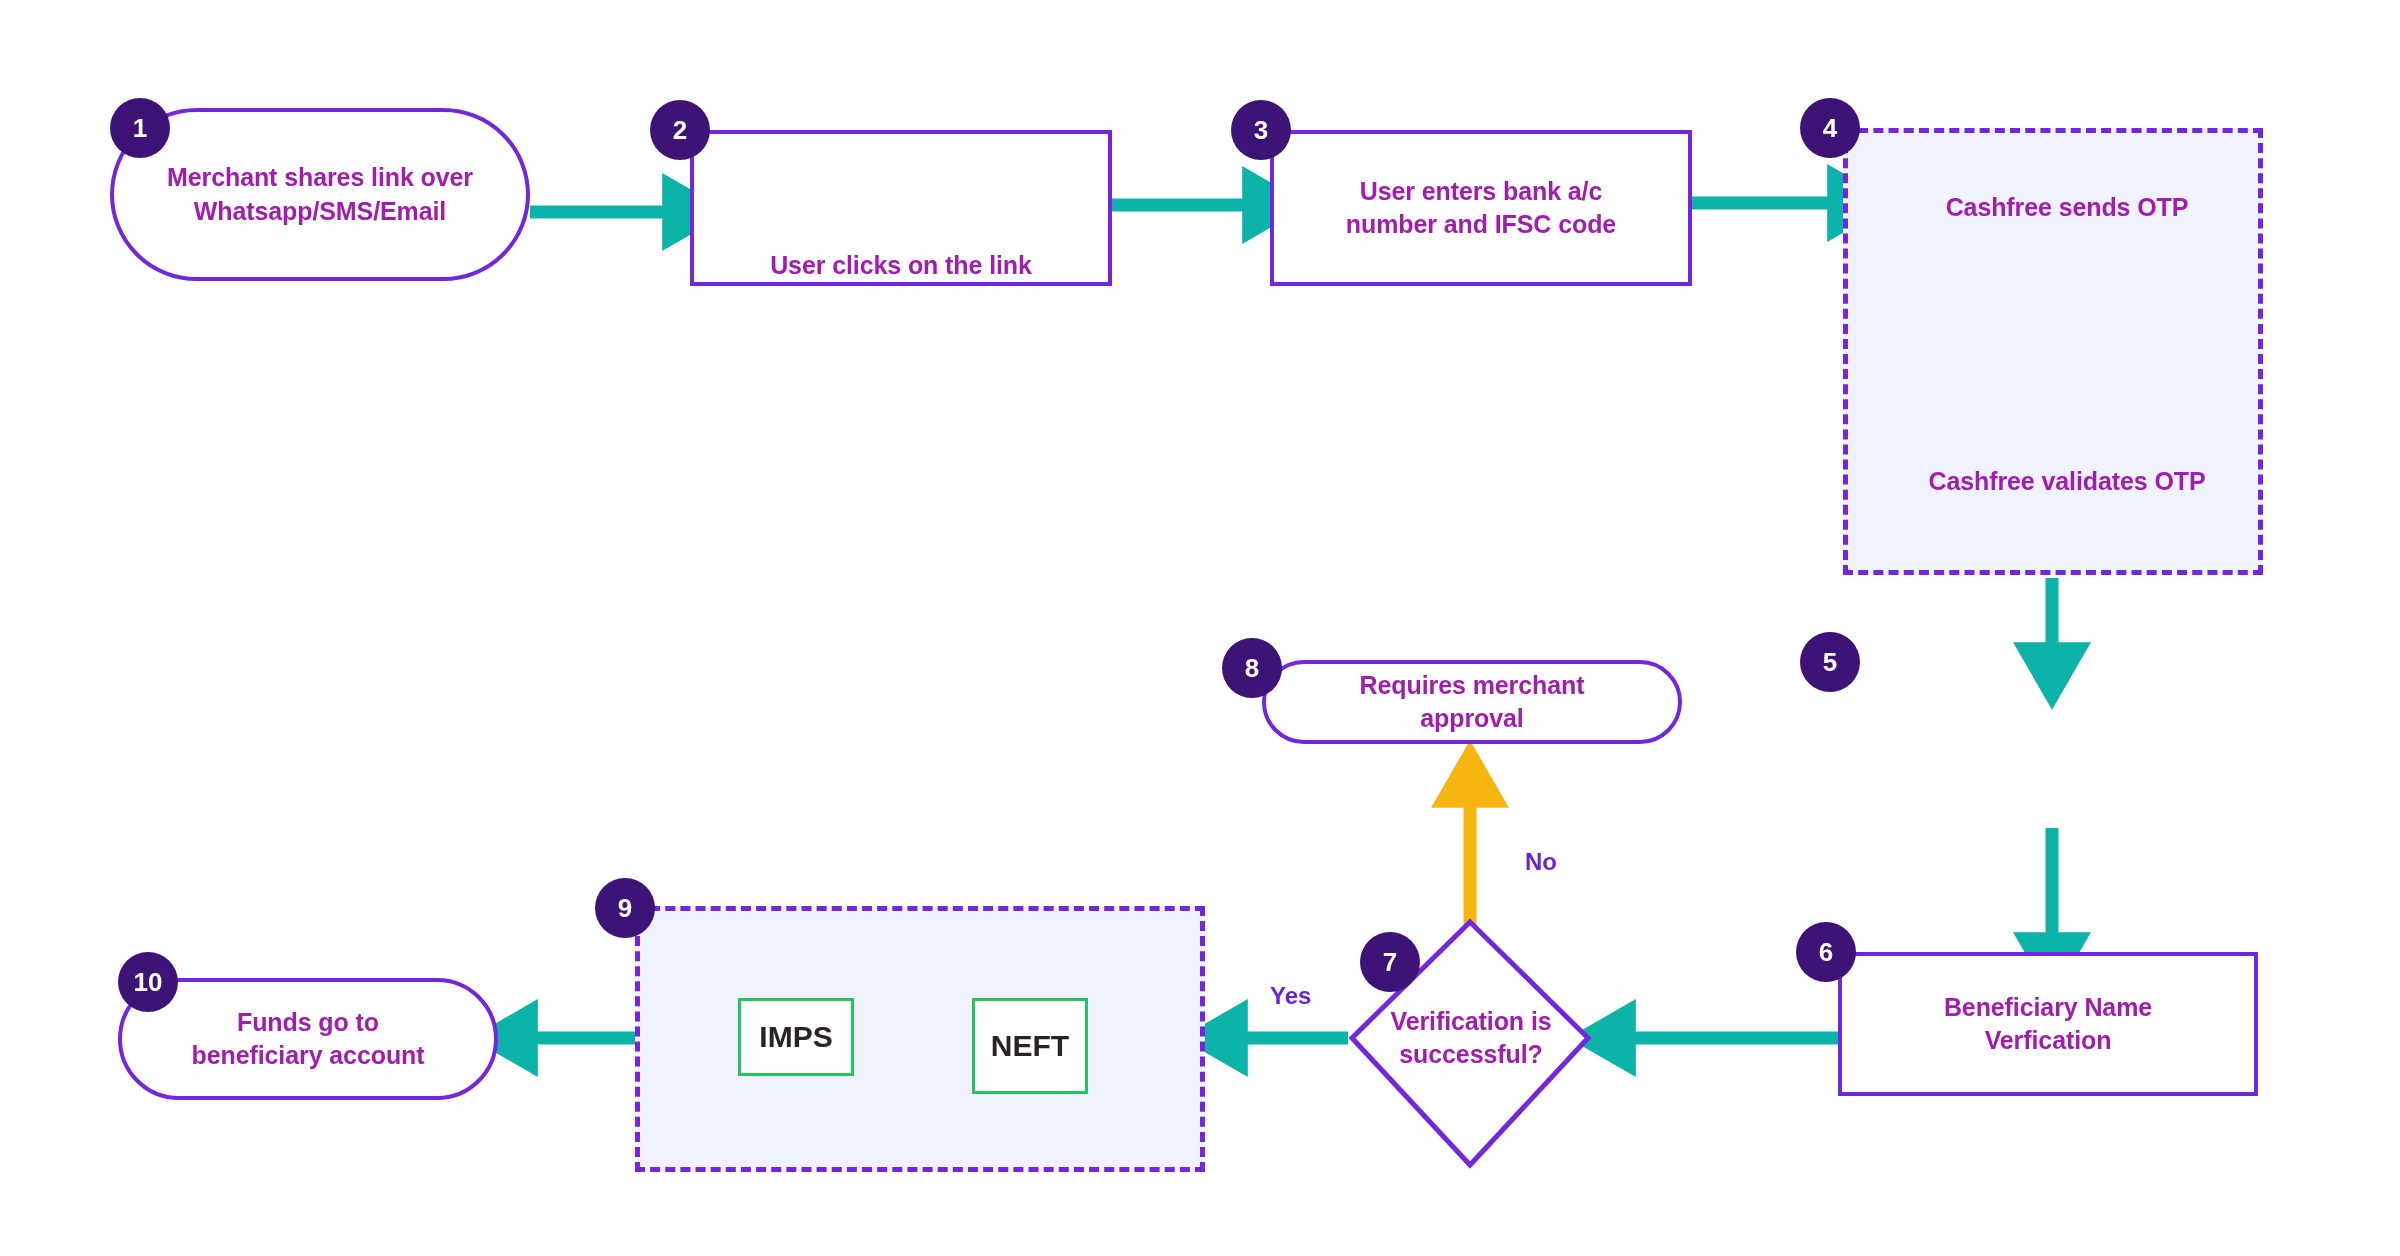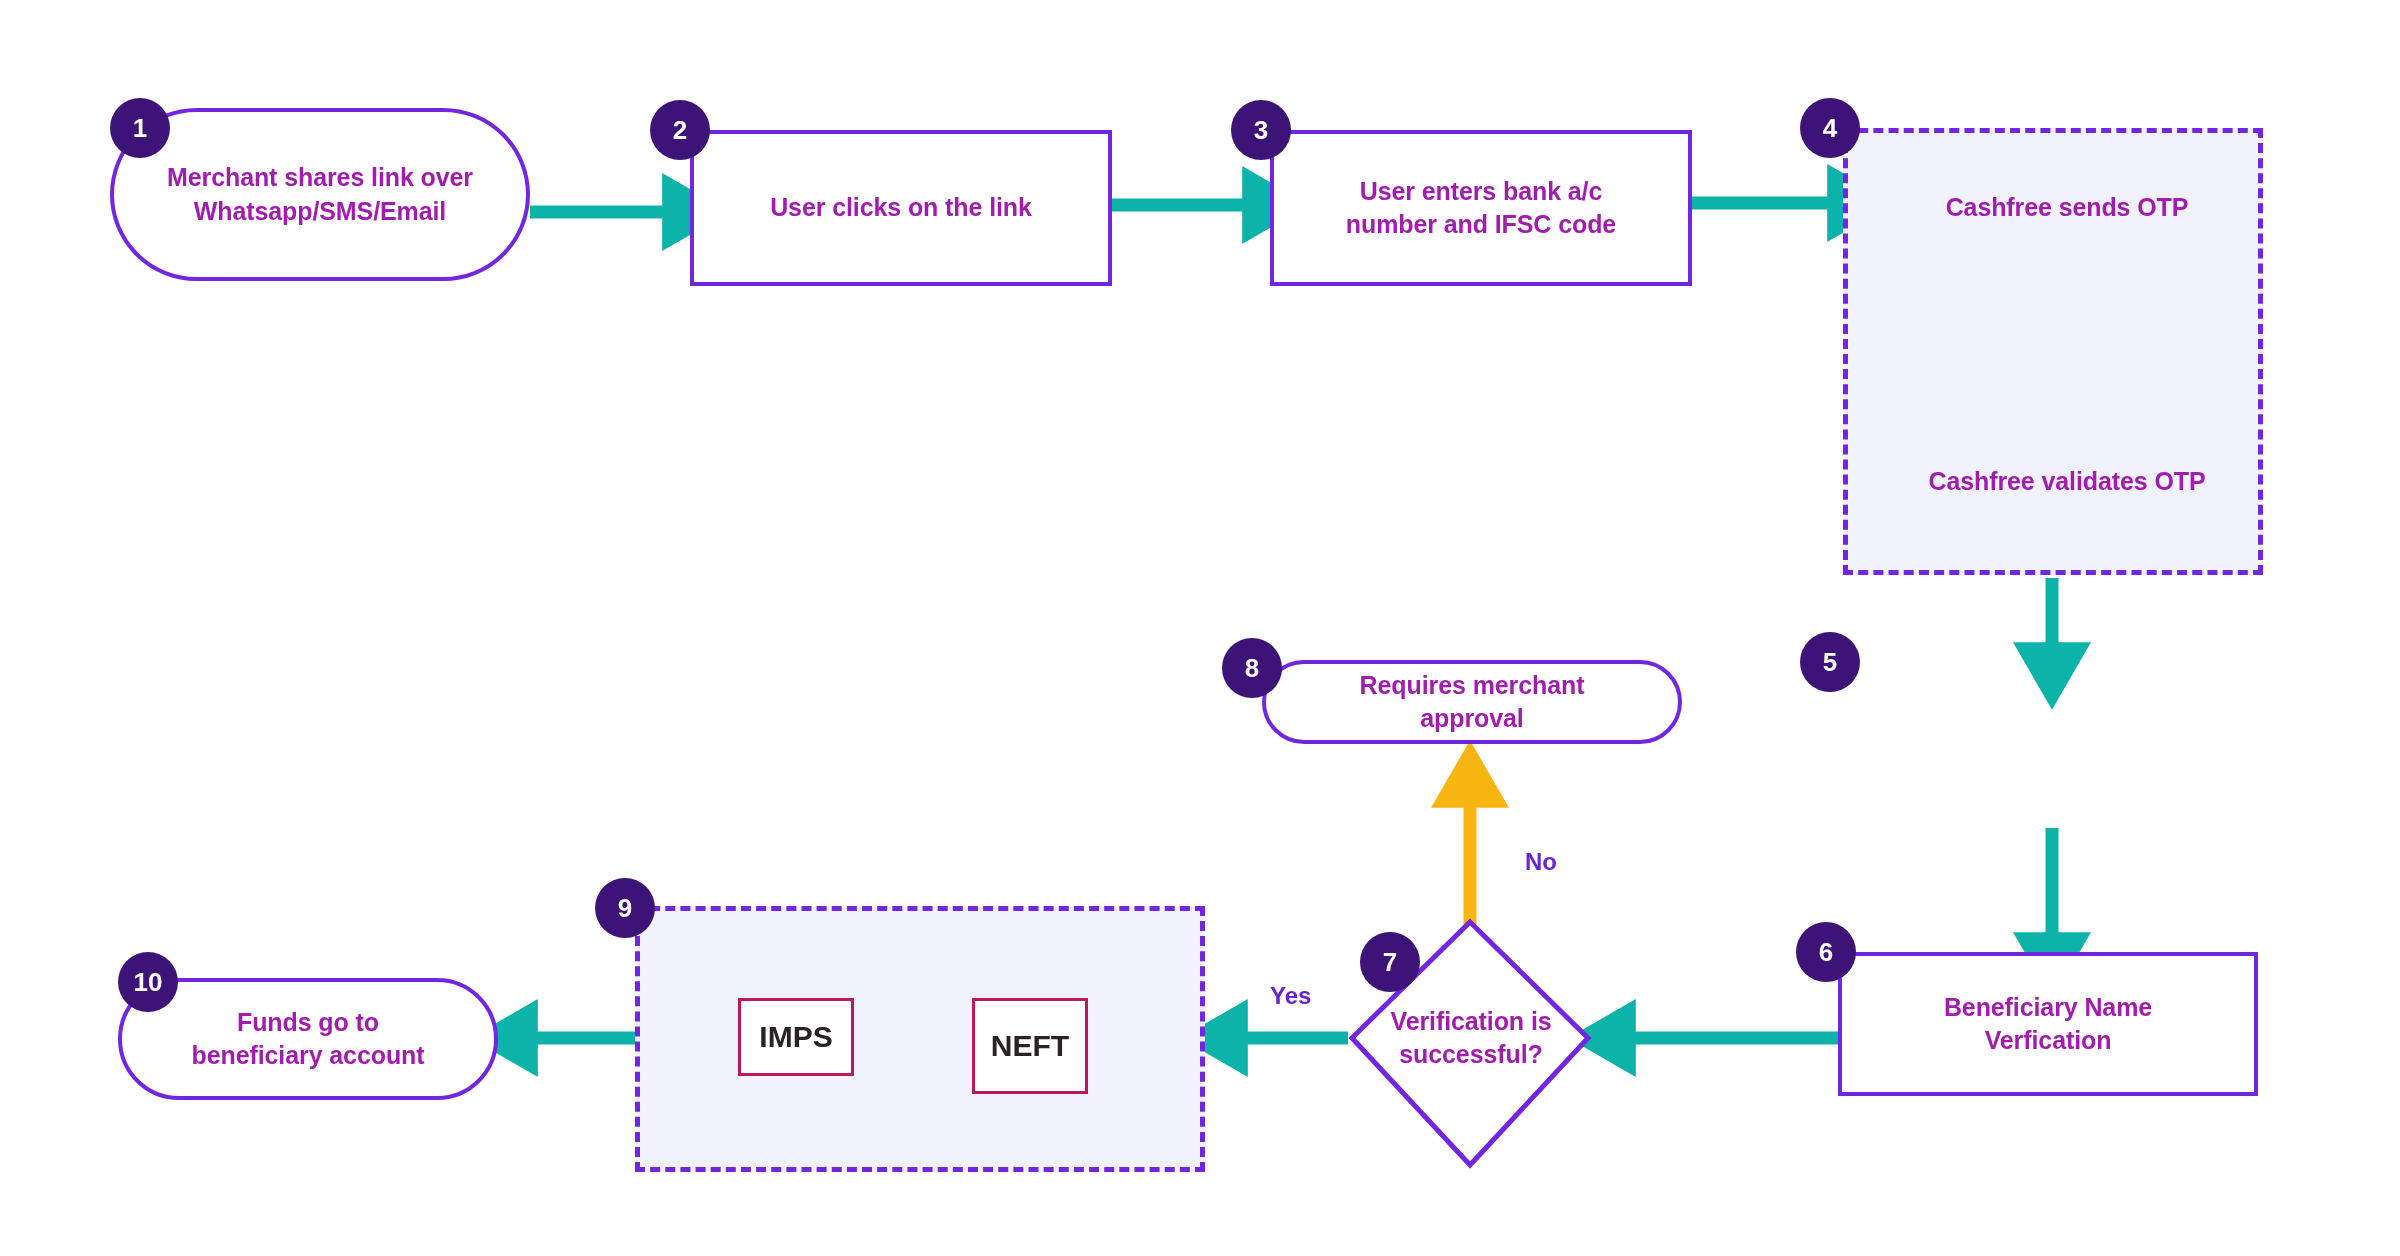--- a/index.html
+++ b/index.html
@@ -68,21 +68,21 @@
     display: flex;
     align-items: center;
     justify-content: center;
     z-index: 6;
     letter-spacing: 0px;
   }
   
   .chip {
     position: absolute;
     box-sizing: border-box;
-    border: 3px solid #be185d;
+    border: 3px solid #22c55e;
     background: #ffffff;
     display: flex;
     align-items: center;
     justify-content: center;
     font-size: 30px;
     font-weight: bold;
     color: #2b2226;
     z-index: 4;
   }
   
@@ -158,21 +158,21 @@
       <path d="M1470,922 L1588,1038 L1470,1165 L1352,1038 z" fill="#ffffff" stroke="#7226e0" stroke-width="5"></path>
     </g>
   </svg>
 
   <div class="node shape-stadium" style="left:110px; top:108px; width:420px; height:173px;">
     <div class="node-label">Merchant shares link over
 Whatsapp/SMS/Email</div>
   </div>
   <div class="badge" style="left:110px; top:98px;">1</div>
 
-  <div class="node shape-rect" style="left:690px; top:130px; width:422px; height:156px;">
+  <div class="node shape-rect" style="left:690px; top:130px; width:422px; height:156px;align-items:flex-end;">
     <div class="node-label">User clicks on the link</div>
   </div>
   <div class="badge" style="left:650px; top:100px;">2</div>
 
   <div class="node shape-rect" style="left:1270px; top:130px; width:422px; height:156px;">
     <div class="node-label">User enters bank a/c
 number and IFSC code</div>
   </div>
   <div class="badge" style="left:1231px; top:100px;">3</div>
 

